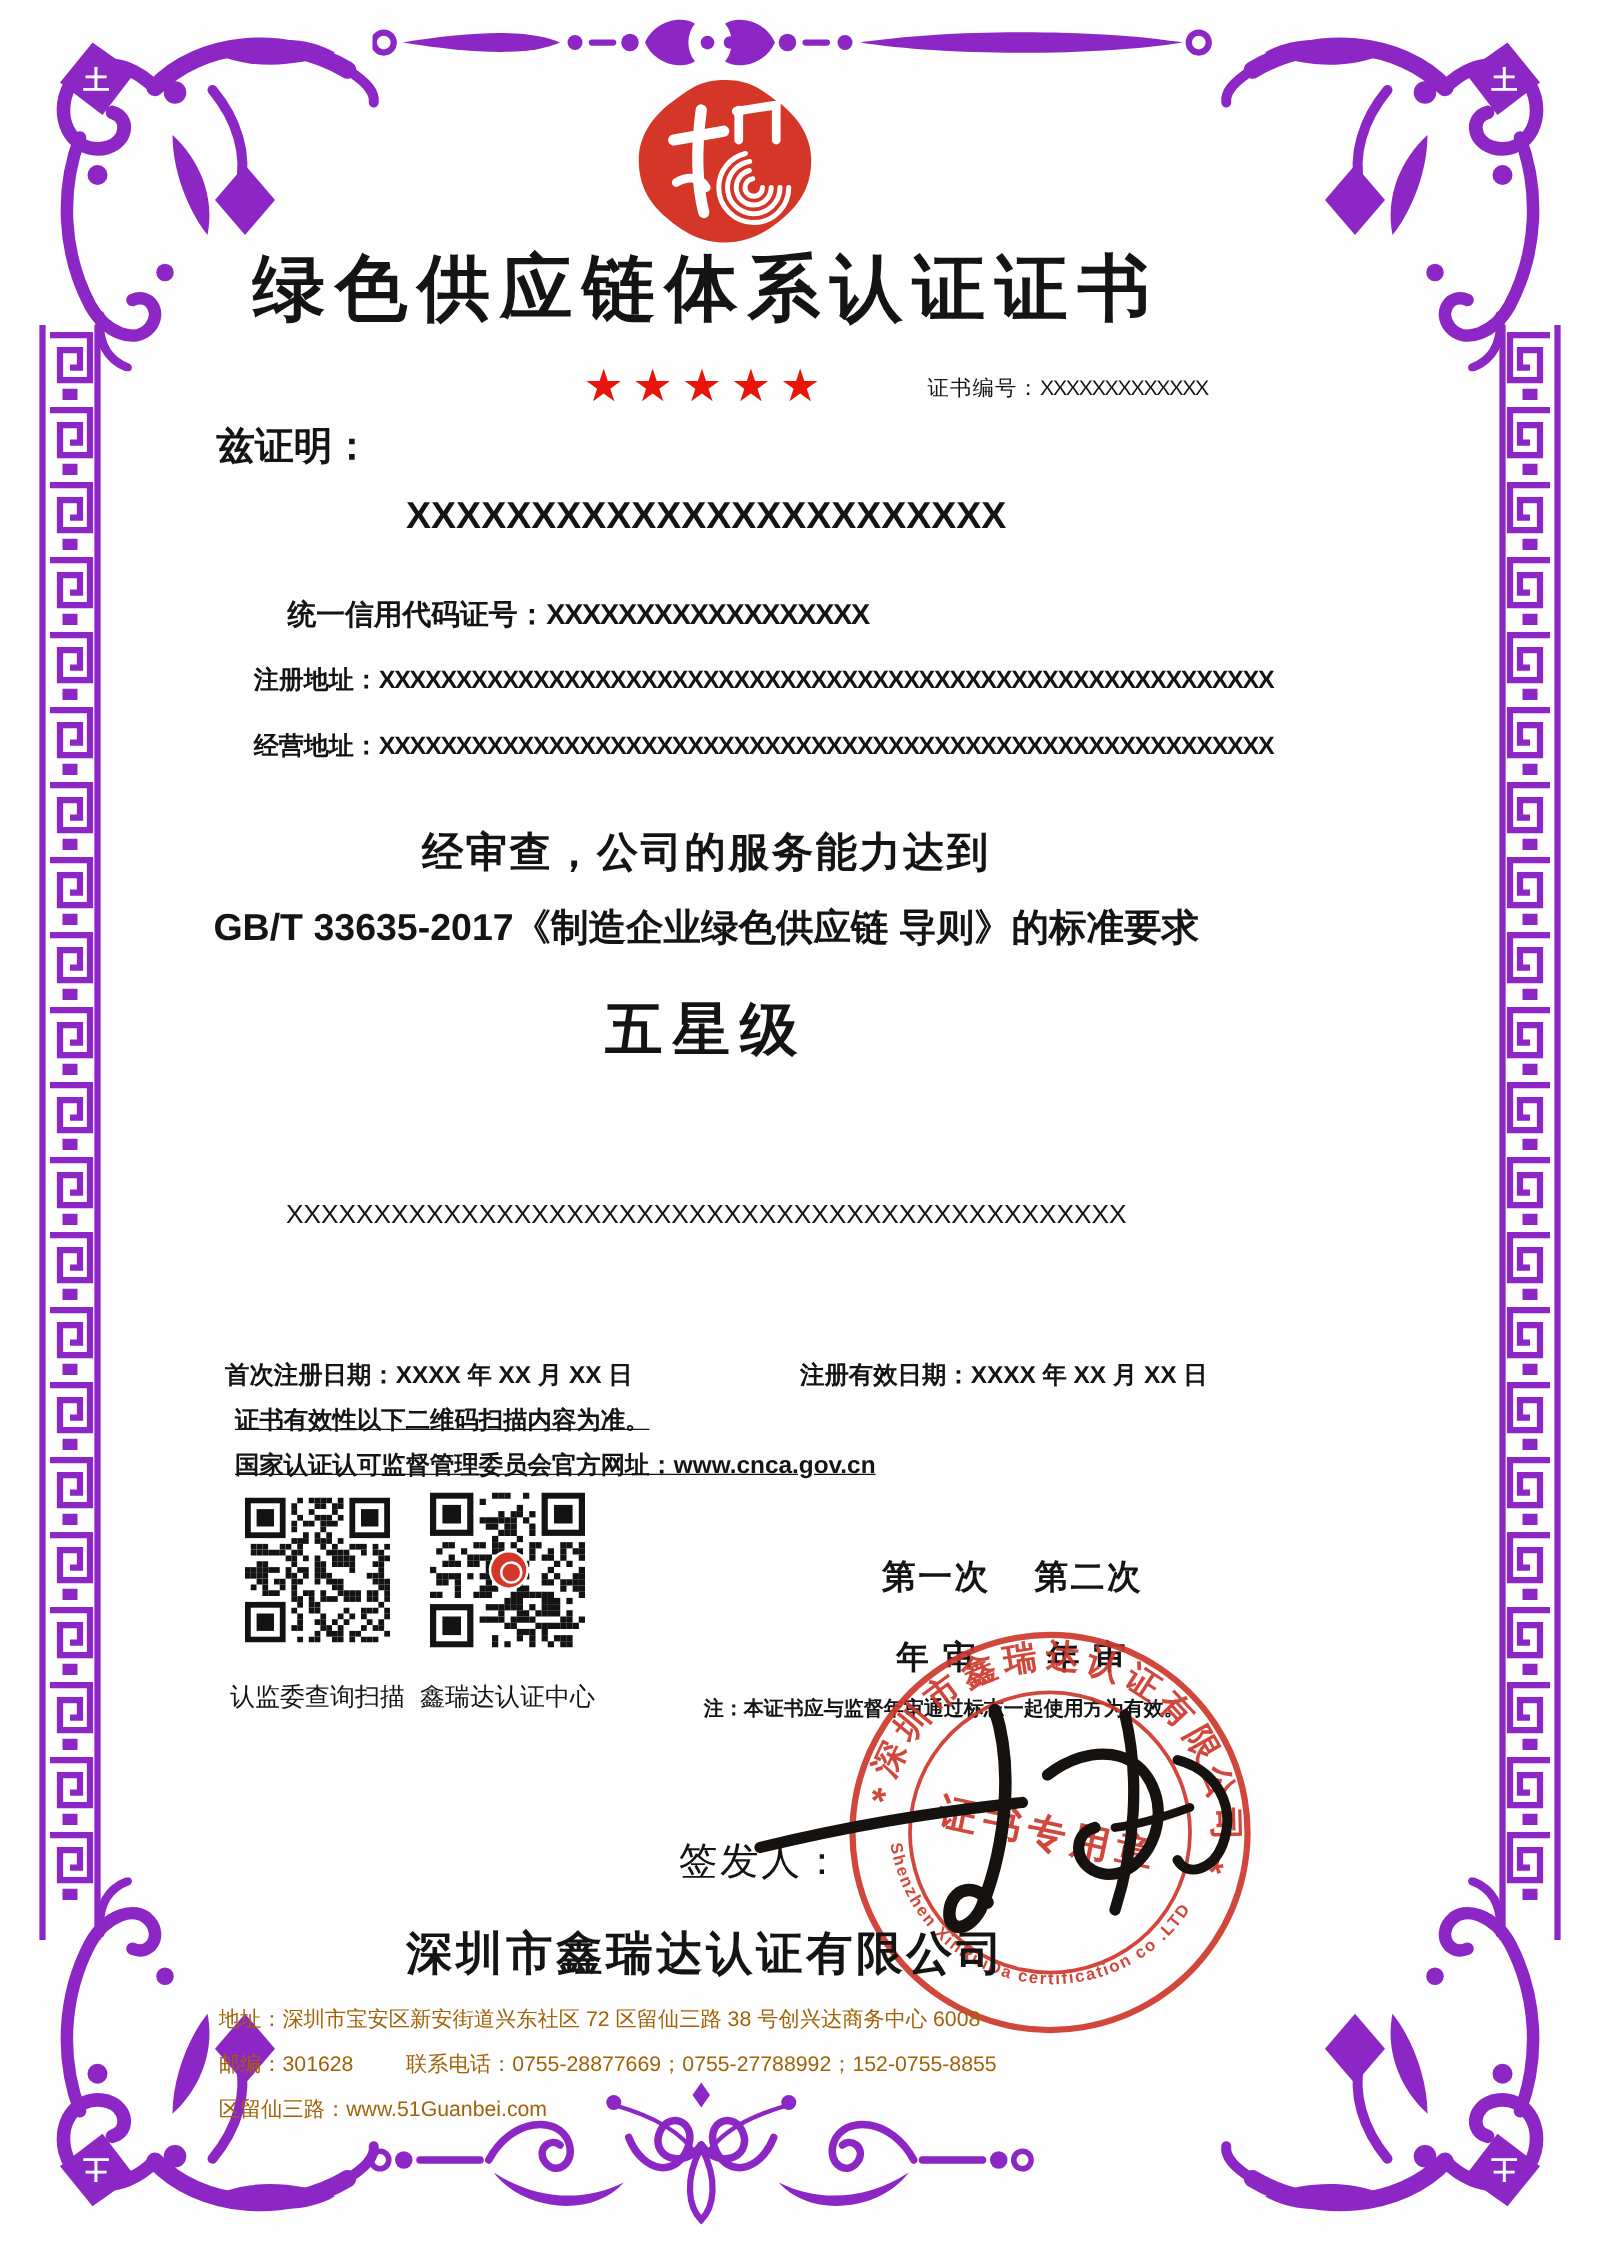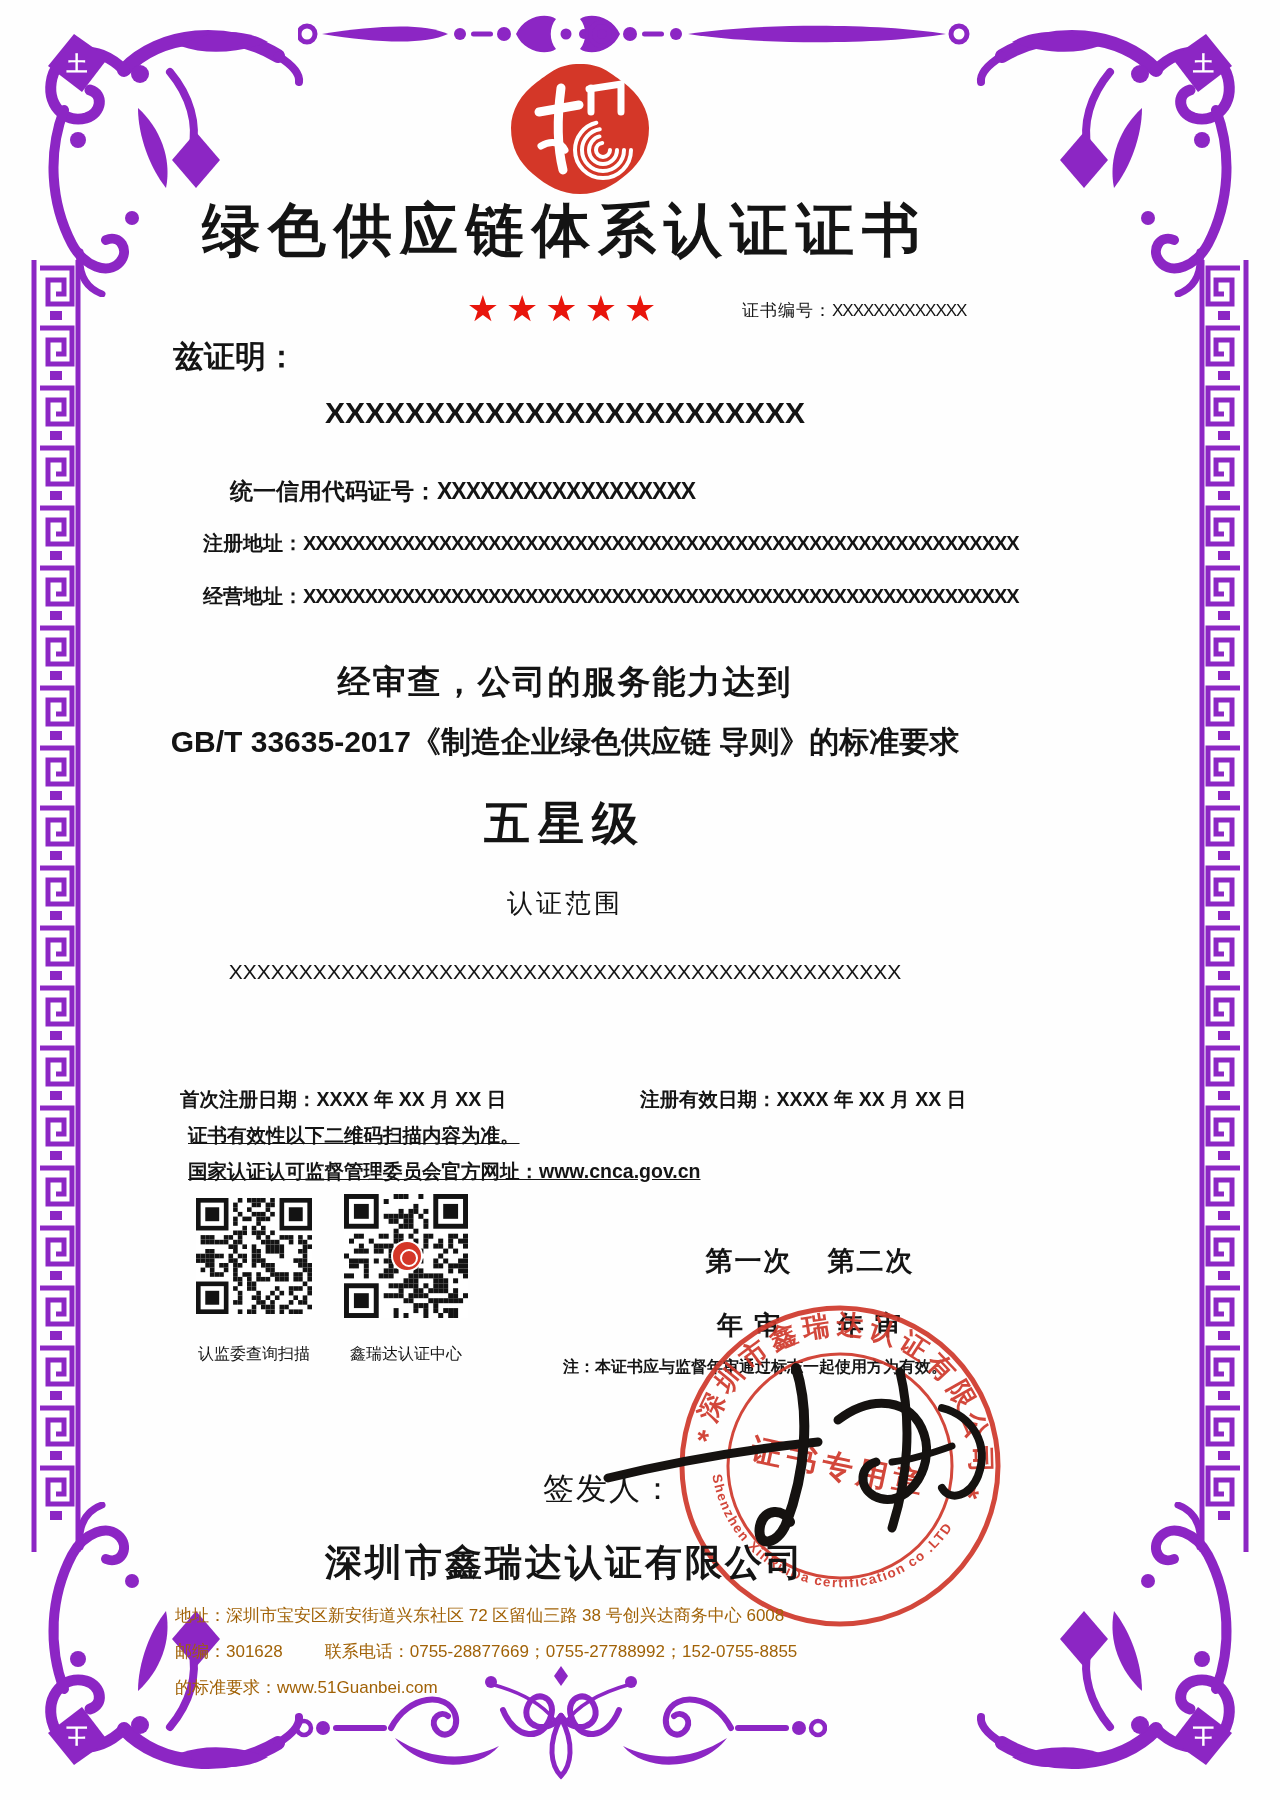--- a/index.html
+++ b/index.html
@@ -41,21 +41,21 @@
   .d1{left:180px;} .d2{left:640px;}
   .smline{position:absolute;left:188px;font-size:19.5px;font-weight:600;white-space:nowrap;text-decoration:underline;}
   
   .qr{position:absolute;background:#fff;}
   .qr1{left:196px;top:1198px;width:116px;height:116px;}
   .qr2{left:344px;top:1194px;width:124px;height:124px;}
   .qrlogo{position:absolute;left:391px;top:1240px;width:32px;height:32px;border-radius:50%;
           background:var(--logored);border:2px solid #fff;box-sizing:border-box;}
   .qrlogo::after{content:"";position:absolute;left:7px;top:7px;width:14px;height:14px;
           border:2px solid #fff;border-radius:50%;}
-  .qrcap{position:absolute;top:1344px;width:160px;text-align:center;font-size:16px;}
+  .qrcap{position:absolute;top:1344px;width:160px;text-align:center;font-size:20px;}
   .cap1{left:174px;} .cap2{left:326px;}
   .annual{position:absolute;left:660px;width:300px;text-align:center;font-weight:700;white-space:nowrap;}
   .an1{top:1243px;font-size:27px;letter-spacing:2px;font-family:Liberation Serif, serif;}
   .an2{top:1308px;font-size:26px;letter-spacing:2px;}
   .note{position:absolute;left:563px;top:1357px;font-size:16px;font-weight:600;white-space:nowrap;}
   
   .seal{position:absolute;left:668px;top:1294px;width:344px;height:344px;opacity:.92;}
   .sealtxt{fill:var(--sealred);font-weight:700;}
   .sig{position:absolute;left:600px;top:1350px;width:430px;height:230px;}
   .signer{position:absolute;left:543px;top:1468px;font-size:31px;letter-spacing:2px;}
@@ -334,21 +334,20 @@
   <div class="fieldline regaddr">
     <span>注册地址：</span><span class="xval">XXXXXXXXXXXXXXXXXXXXXXXXXXXXXXXXXXXXXXXXXXXXXXXXXXXXXXXXXX</span>
   </div>
   <div class="fieldline bizaddr">
     <span>经营地址：</span><span class="xval">XXXXXXXXXXXXXXXXXXXXXXXXXXXXXXXXXXXXXXXXXXXXXXXXXXXXXXXXXX</span>
   </div>
 
   <div class="ctr review">经审查，公司的服务能力达到</div>
   <div class="ctr standard">GB/T 33635-2017《制造企业绿色供应链 导则》的标准要求</div>
   <div class="ctr grade">五星级</div>
-  <div class="ctr scopelabel">认证范围</div>
   <div class="ctr scopeval xval">XXXXXXXXXXXXXXXXXXXXXXXXXXXXXXXXXXXXXXXXXXXXXXXX</div>
 
   <div class="dates d1">
     <span>首次注册日期：</span><span>XXXX 年 XX 月 XX 日</span>
   </div>
   <div class="dates d2">
     <span>注册有效日期：</span><span>XXXX 年 XX 月 XX 日</span>
   </div>
   <div class="smline" style="top:1122px">证书有效性以下二维码扫描内容为准。</div>
   <div class="smline" style="top:1158px">国家认证认可监督管理委员会官方网址：www.cnca.gov.cn</div>
@@ -818,15 +817,15 @@
     </g>
   </svg>
 
   <div class="signer">签发人：</div>
   <div class="ctr issuer">深圳市鑫瑞达认证有限公司</div>
 
   <div class="foot f1">地址：深圳市宝安区新安街道兴东社区 72 区留仙三路 38 号创兴达商务中心 6008</div>
   <div class="foot f2">
     <span>邮编：301628</span><span class="gap"></span><span>联系电话：0755-28877669；0755-27788992；152-0755-8855</span>
   </div>
-  <div class="foot f3">的标准要求：www.51Guanbei.com</div>
+  <div class="foot f3">区留仙三路：www.51Guanbei.com</div>
 
 </div>
 
 </body></html>

